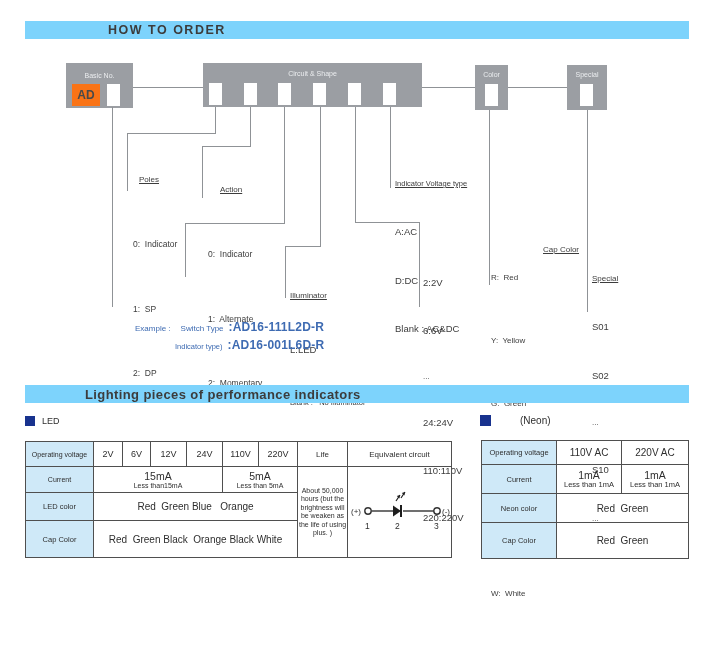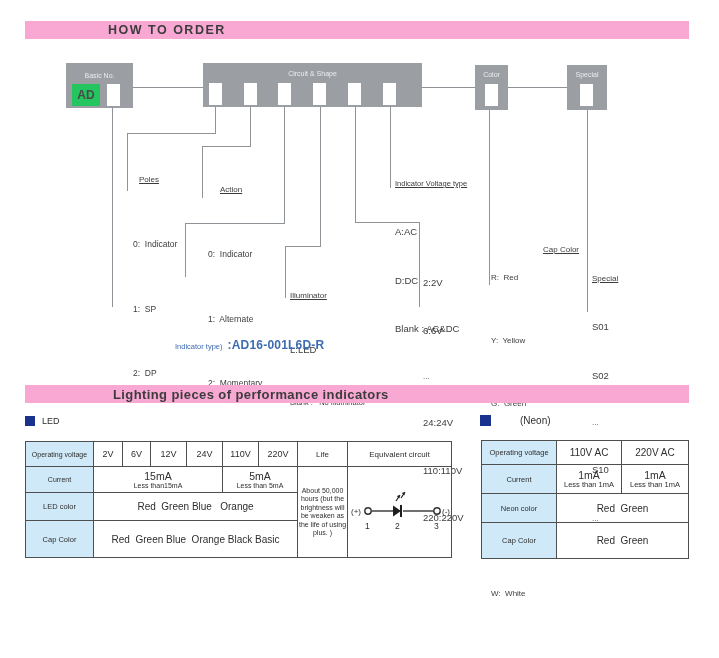--- a/index.html
+++ b/index.html
@@ -1,27 +1,27 @@
 <!DOCTYPE html>
 <html><head>
 <meta charset="utf-8">
 <style>
   * { box-sizing: border-box; margin: 0; padding: 0; }
   body { margin: 0; background: #fff; font-family: "Liberation Sans", sans-serif; }
   #page { position: relative; width: 719px; height: 658px; background: #ffffff; overflow: hidden; color: #3f3f3f; }
 
-  .band { position: absolute; left: 25px; width: 664px; height: 18px; background: #f9a8d4;
+  .band { position: absolute; left: 25px; width: 664px; height: 18px; background: #7dd3fc;
           display: flex; align-items: center; font-weight: bold; color: #3c3c3c; }
   #band1 { top: 21px; font-size: 12.5px; letter-spacing: 1.5px; padding-left: 83px; }
-  #band2 { top: 385px; font-size: 13px; letter-spacing: 0.4px; padding-left: 88px; }
+  #band2 { top: 385px; font-size: 13px; letter-spacing: 0.4px; padding-left: 60px; }
 
   .gbox { position: absolute; background: #9b9ea3; }
   .blabel { position: absolute; width: 100%; text-align: center; color: #ebedef; font-size: 7px; white-space: nowrap; }
   .slot { position: absolute; background: #ffffff; width: 13px; height: 22px; }
-  .adbox { position: absolute; background: #22c55e; width: 28px; height: 22px; display: flex; align-items: center; justify-content: center;
+  .adbox { position: absolute; background: #f97316; width: 28px; height: 22px; display: flex; align-items: center; justify-content: center;
            font-size: 12px; font-weight: bold; color: #4a4a4a; }
 
   .ln { position: absolute; background: #8f9296; }
 
   .lblk { position: absolute; white-space: pre; color: #3c3c3c; }
   .ltitle { font-size: 8px; margin-bottom: 2px; text-decoration: underline; }
   .item-sm { font-size: 8.5px; line-height: 11.5px; margin-top: 17px; }
   .item-md { font-size: 9.5px; line-height: 12.5px; }
   .item-xs { font-size: 7.5px; }
   .cap-items .item-sm { line-height: 10.2px; font-size: 8px; }
@@ -166,20 +166,25 @@
 
   <div class="lblk" style="left:592px;top:238px">
     <div class="ltitle">Special</div>
     <div class="item-md">S01</div>
     <div class="item-md">S02</div>
     <div class="item-md" style="font-size:8px;line-height:10px">...</div>
     <div class="item-md">S10</div>
     <div class="item-md" style="font-size:8px;line-height:12px">...</div>
   </div>
 
+  <div class="example-row" style="left:135px;top:320px">
+    <span class="ex-small">Example :</span>
+    <span class="ex-small" style="margin-left:10px">Switch Type</span>
+    <span class="ex-code" style="margin-left:5px">:AD16-111L2D-R</span>
+  </div>
   <div class="example-row" style="left:175px;top:338px">
     <span class="ex-small" style="font-size:7.5px">Indicator type)</span>
     <span class="ex-code" style="margin-left:5px">:AD16-001L6D-R</span>
   </div>
 
   <div class="band" id="band2">
     <span>Lighting pieces of performance indicators</span>
   </div>
 
   <div class="marker-row" style="left:25px;top:416px">
@@ -247,21 +252,21 @@
             <text x="84" y="45" font-size="8.5" fill="#2e2e2e">3</text>
           </svg>
         </td>
       </tr>
       <tr style="height:28px">
         <th class="hdr" style="font-size:7.5px">LED color</th>
         <td colspan="6" class="colors-val">Red  Green Blue   Orange</td>
       </tr>
       <tr style="height:37px">
         <th class="hdr" style="font-size:7.5px">Cap Color</th>
-        <td colspan="6" class="colors-val">Red  Green Blue  Orange Black Basic</td>
+        <td colspan="6" class="colors-val">Red  Green Black  Orange Black White</td>
       </tr>
     </tbody>
       </table>
   </div>
 
   <div style="position:absolute;left:481px;top:440px">
     <table class="spec" style="width:207px">
       <colgroup>
         <col style="width:75px">
           <col style="width:65px">

